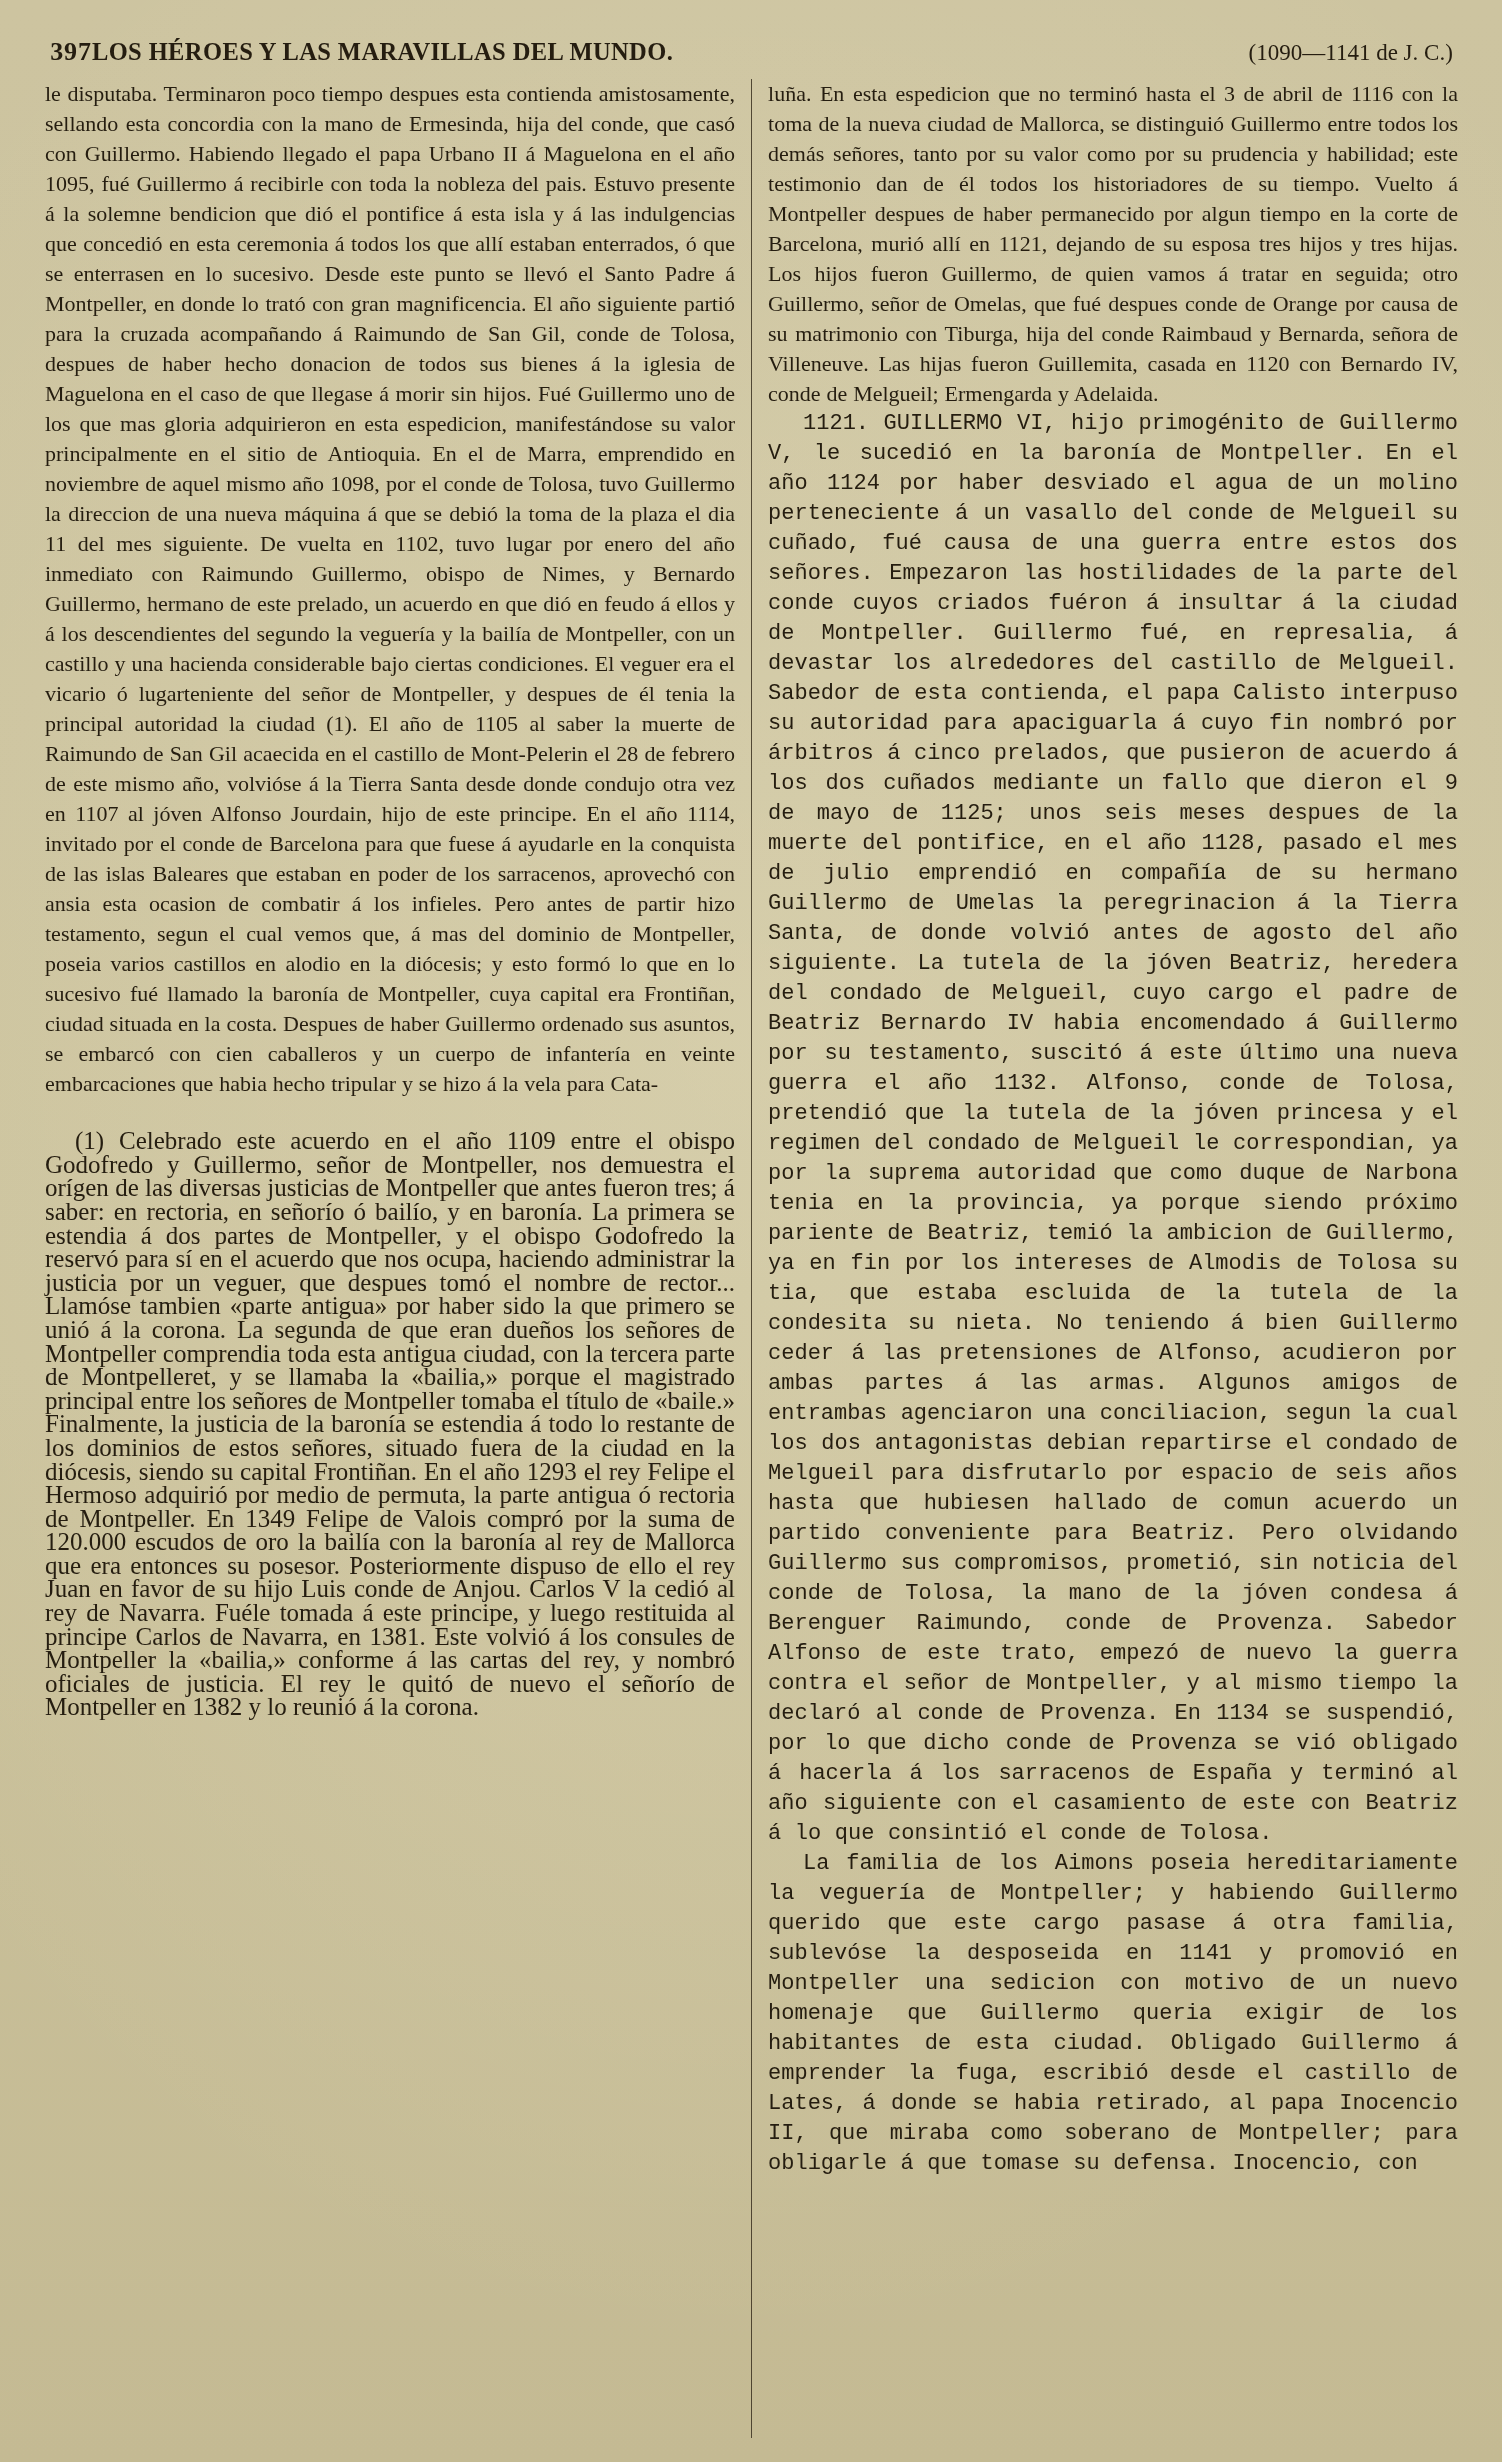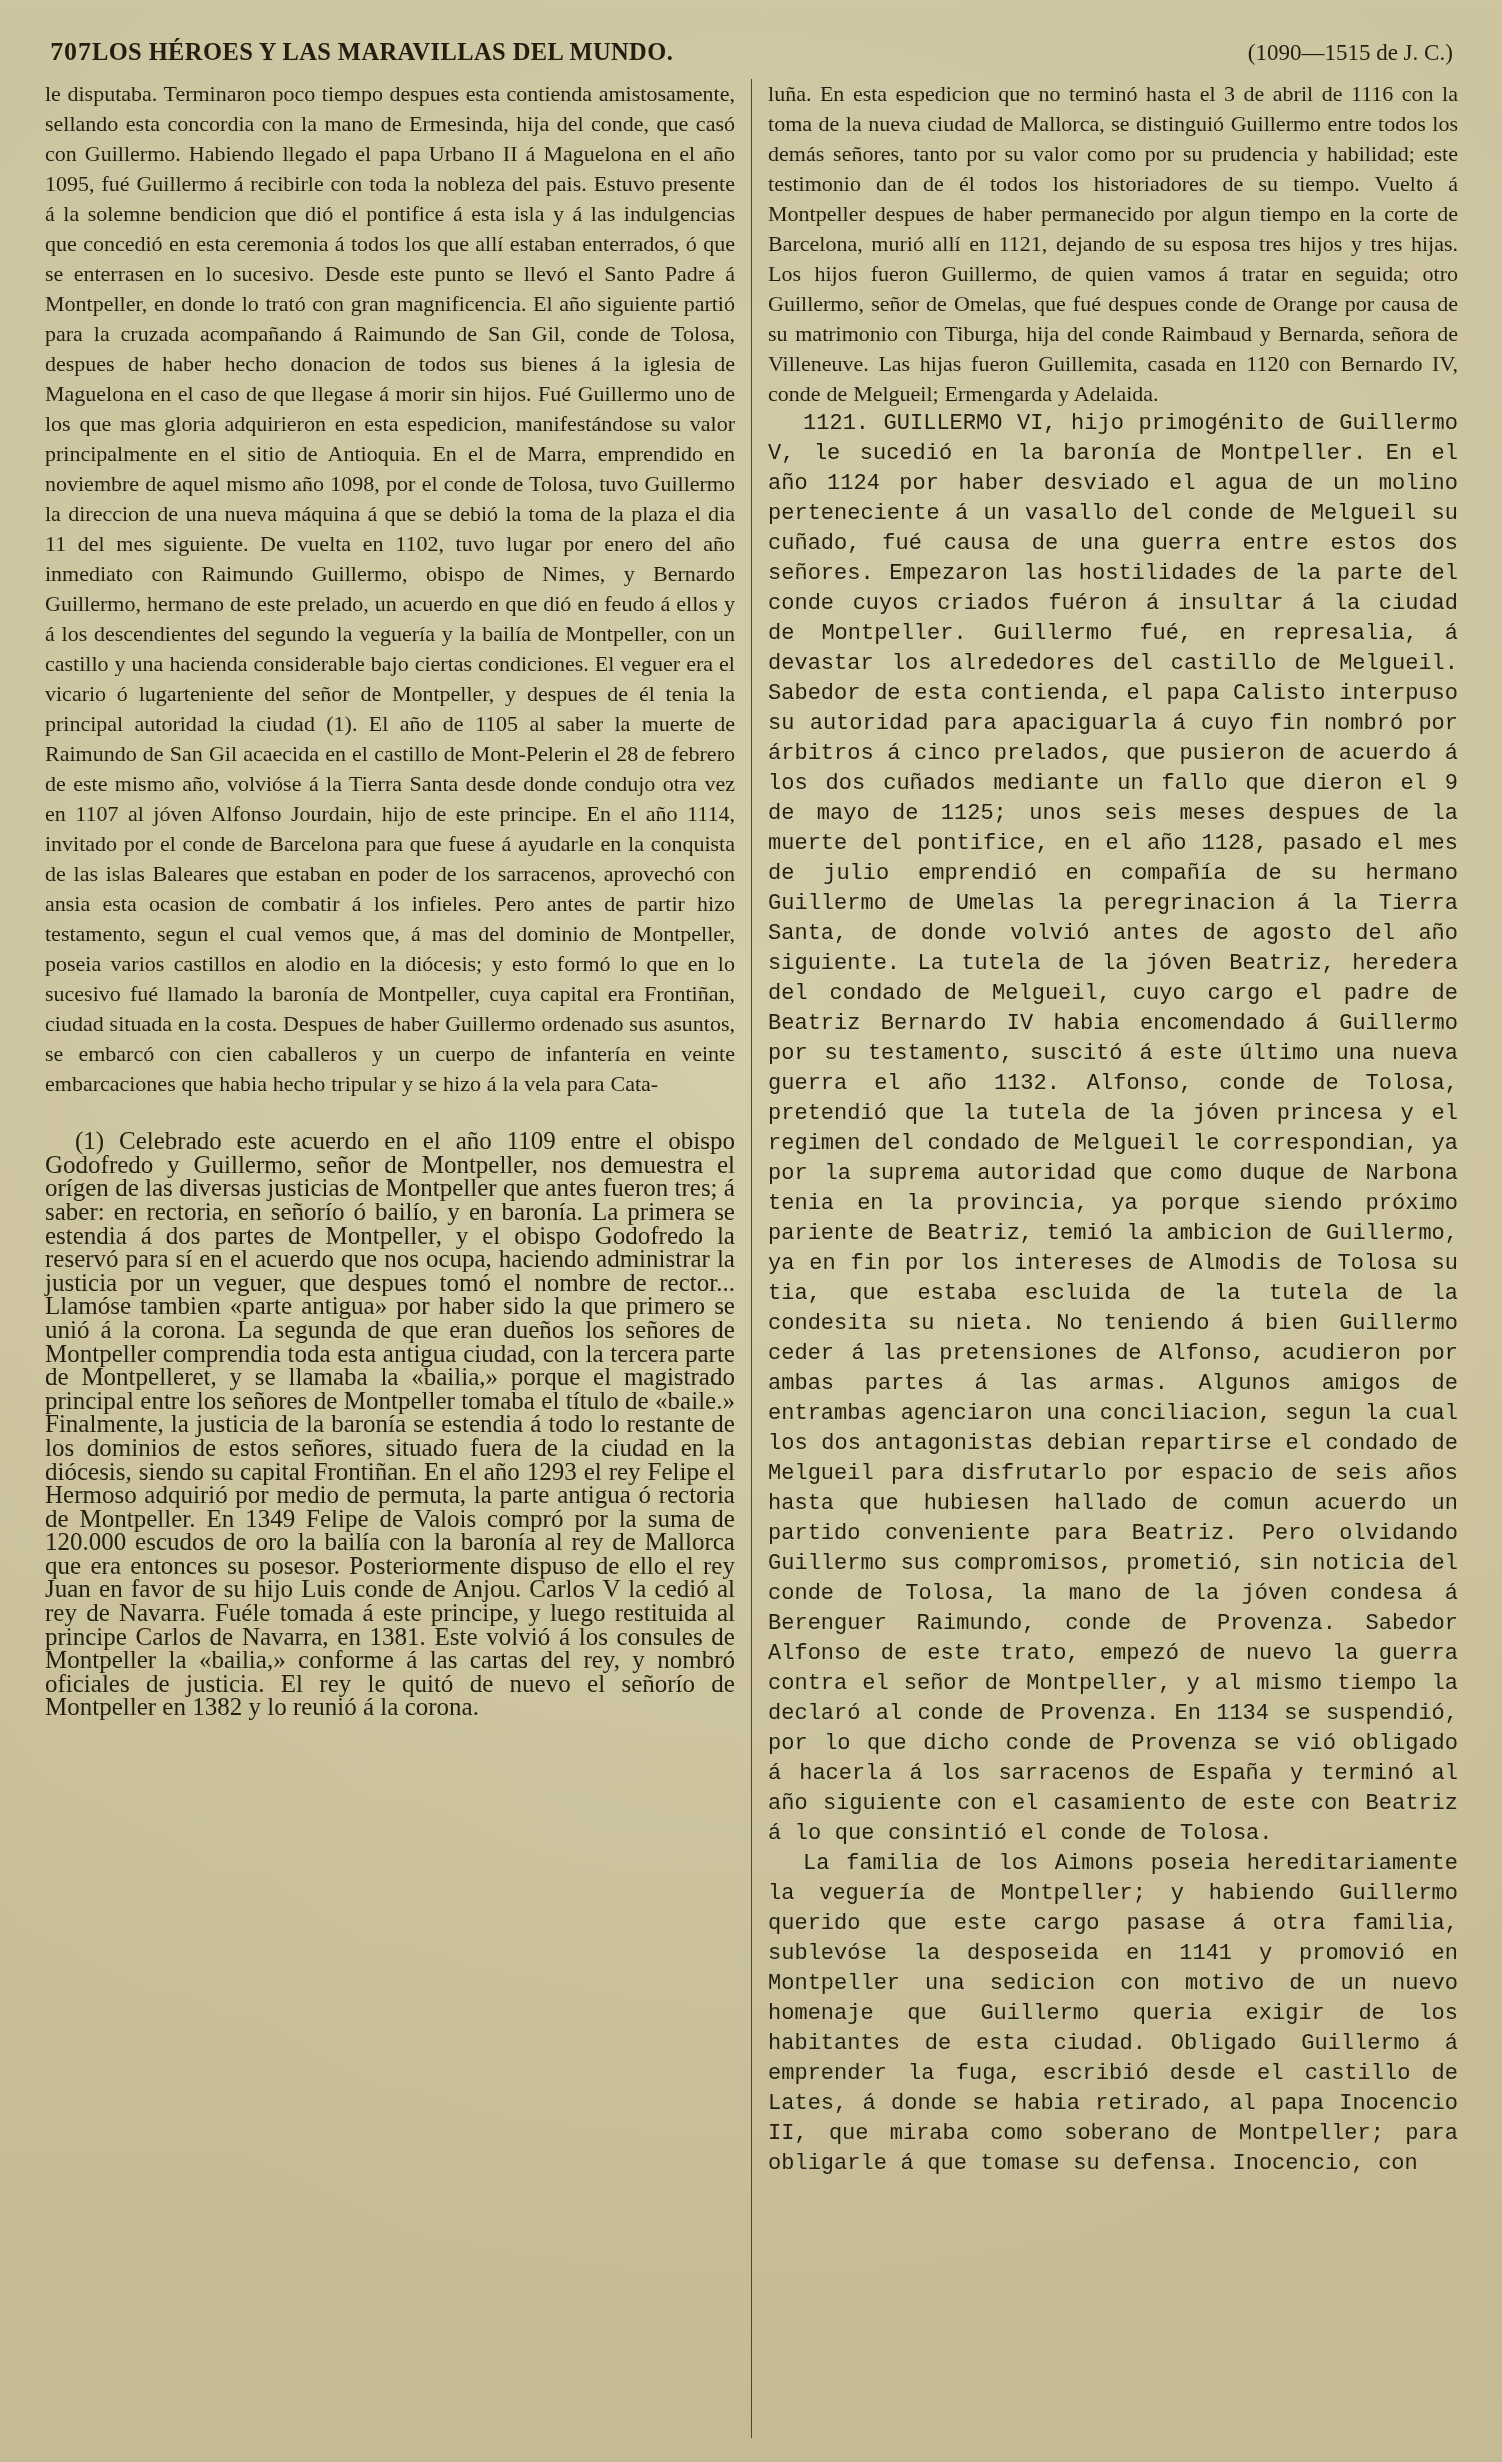--- a/index.html
+++ b/index.html
@@ -87,23 +87,23 @@
     text-indent: 30px;
     hyphens: auto;
   }
 </style>
 </head>
 <body>
 
 <div class="page">
 
   <header class="page-header">
-    <span class="page-number">707</span>
+    <span class="page-number">397</span>
     <span class="page-title">LOS HÉROES Y LAS MARAVILLAS DEL MUNDO.</span>
-    <span class="date-range">(1090—1515 de J. C.)</span>
+    <span class="date-range">(1090—1141 de J. C.)</span>
   </header>
 
   <div class="columns">
 
     <div class="col left">
       <p class="body-text">le disputaba. Terminaron poco tiempo despues esta contienda amistosamente, sellando esta concordia con la mano de Ermesinda, hija del conde, que casó con Guillermo. Habiendo llegado el papa Urbano II á Maguelona en el año 1095, fué Guillermo á recibirle con toda la nobleza del pais. Estuvo presente á la solemne bendicion que dió el pontifice á esta isla y á las indulgencias que concedió en esta ceremonia á todos los que allí estaban enterrados, ó que se enterrasen en lo sucesivo. Desde este punto se llevó el Santo Padre á Montpeller, en donde lo trató con gran magnificencia. El año siguiente partió para la cruzada acompañando á Raimundo de San Gil, conde de Tolosa, despues de haber hecho donacion de todos sus bienes á la iglesia de Maguelona en el caso de que llegase á morir sin hijos. Fué Guillermo uno de los que mas gloria adquirieron en esta espedicion, manifestándose su valor principalmente en el sitio de Antioquia. En el de Marra, emprendido en noviembre de aquel mismo año 1098, por el conde de Tolosa, tuvo Guillermo la direccion de una nueva máquina á que se debió la toma de la plaza el dia 11 del mes siguiente. De vuelta en 1102, tuvo lugar por enero del año inmediato con Raimundo Guillermo, obispo de Nimes, y Bernardo Guillermo, hermano de este prelado, un acuerdo en que dió en feudo á ellos y á los descendientes del segundo la veguería y la bailía de Montpeller, con un castillo y una hacienda considerable bajo ciertas condiciones. El veguer era el vicario ó lugarteniente del señor de Montpeller, y despues de él tenia la principal autoridad la ciudad (1). El año de 1105 al saber la muerte de Raimundo de San Gil acaecida en el castillo de Mont-Pelerin el 28 de febrero de este mismo año, volvióse á la Tierra Santa desde donde condujo otra vez en 1107 al jóven Alfonso Jourdain, hijo de este principe. En el año 1114, invitado por el conde de Barcelona para que fuese á ayudarle en la conquista de las islas Baleares que estaban en poder de los sarracenos, aprovechó con ansia esta ocasion de combatir á los infieles. Pero antes de partir hizo testamento, segun el cual vemos que, á mas del dominio de Montpeller, poseia varios castillos en alodio en la diócesis; y esto formó lo que en lo sucesivo fué llamado la baronía de Montpeller, cuya capital era Frontiñan, ciudad situada en la costa. Despues de haber Guillermo ordenado sus asuntos, se embarcó con cien caballeros y un cuerpo de infantería en veinte embarcaciones que habia hecho tripular y se hizo á la vela para Cata-</p>
       <div class="footnote">(1) Celebrado este acuerdo en el año 1109 entre el obispo Godofredo y Guillermo, señor de Montpeller, nos demuestra el orígen de las diversas justicias de Montpeller que antes fueron tres; á saber: en rectoria, en señorío ó bailío, y en baronía. La primera se estendia á dos partes de Montpeller, y el obispo Godofredo la reservó para sí en el acuerdo que nos ocupa, haciendo administrar la justicia por un veguer, que despues tomó el nombre de rector... Llamóse tambien «parte antigua» por haber sido la que primero se unió á la corona. La segunda de que eran dueños los señores de Montpeller comprendia toda esta antigua ciudad, con la tercera parte de Montpelleret, y se llamaba la «bailia,» porque el magistrado principal entre los señores de Montpeller tomaba el título de «baile.» Finalmente, la justicia de la baronía se estendia á todo lo restante de los dominios de estos señores, situado fuera de la ciudad en la diócesis, siendo su capital Frontiñan. En el año 1293 el rey Felipe el Hermoso adquirió por medio de permuta, la parte antigua ó rectoria de Montpeller. En 1349 Felipe de Valois compró por la suma de 120.000 escudos de oro la bailía con la baronía al rey de Mallorca que era entonces su posesor. Posteriormente dispuso de ello el rey Juan en favor de su hijo Luis conde de Anjou. Carlos V la cedió al rey de Navarra. Fuéle tomada á este principe, y luego restituida al principe Carlos de Navarra, en 1381. Este volvió á los consules de Montpeller la «bailia,» conforme á las cartas del rey, y nombró oficiales de justicia. El rey le quitó de nuevo el señorío de Montpeller en 1382 y lo reunió á la corona.</div>
     </div>
 
     <div class="divider"></div>

